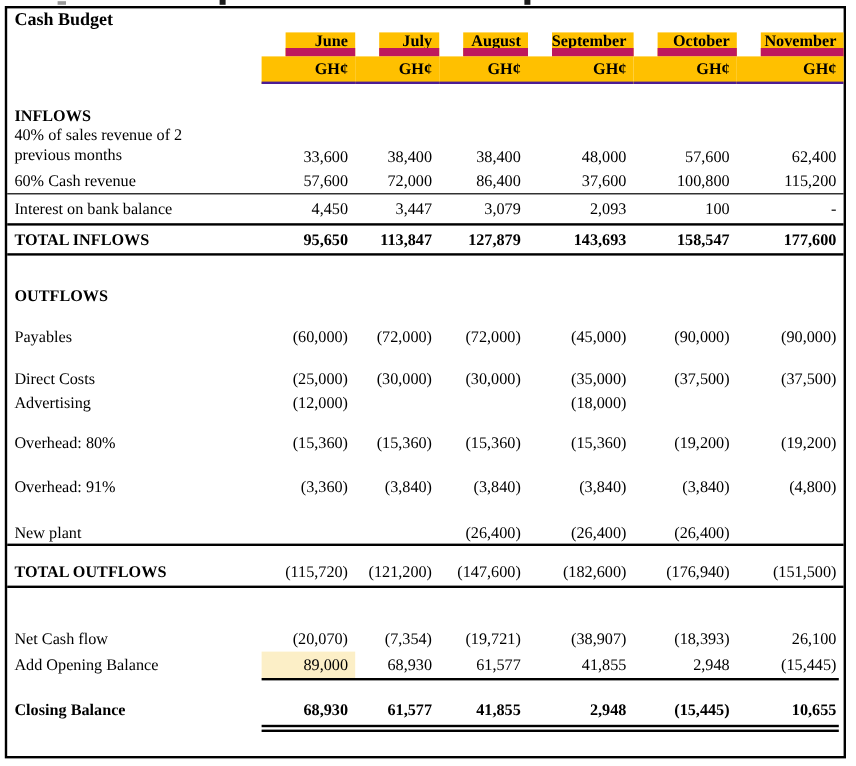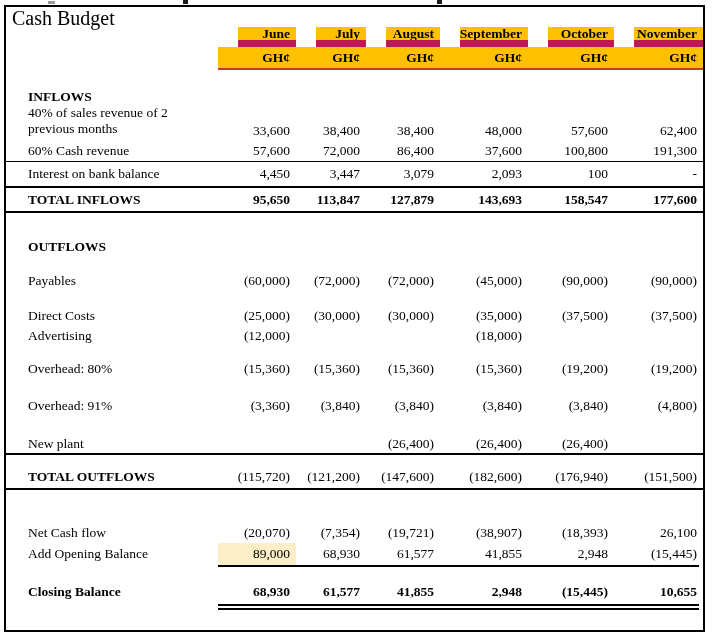--- a/index.html
+++ b/index.html
@@ -24,27 +24,27 @@
     background:#fff;
   }
   .row{
     display:grid;
     grid-template-columns:212px 78px 70px 74px 88px 86px 89px;
   }
   .cell{
     display:flex;align-items:center;
     white-space:nowrap;overflow:hidden;
   }
-  .lbl{justify-content:flex-start;padding-left:22px;font-family:Liberation Serif, serif;}
+  .lbl{justify-content:flex-start;padding-left:6px;font-family:Liberation Serif, serif;}
   .num{justify-content:flex-end;text-align:right;padding-right:6px;}
   .row-2line .cell{align-items:flex-end;padding-bottom:2px;line-height:1.2;}
   .hdr{background:var(--header-bg);font-weight:bold;}
   .row-hm .num{border-bottom:7px solid #be185d;margin-left:20px;}
-  .row-hc .num{border-bottom:2px solid #c2410c;}
-  .title-cell{font-weight:normal;font-size:20px;display:flex;align-items:center;padding-left:6px;}
+  .row-hc .num{border-bottom:2px solid #4c1d95;}
+  .title-cell{font-weight:bold;font-size:15px;display:flex;align-items:center;padding-left:6px;}
   .sec .lbl{font-weight:bold;}
   .bold .cell{font-weight:bold;}
   .bold-label .lbl{font-weight:bold;}
   .hl{background:var(--highlight-bg);}
   .hr1{border-top:1px solid #000;height:1px;box-sizing:border-box;}
   .hr2{border-top:2px solid #000;height:2px;box-sizing:border-box;}
   .hrnum{border-top:2px solid #000;height:2px;box-sizing:border-box;margin-left:212px;margin-right:4px;}
   .dbl{margin-left:212px;margin-right:4px;height:6px;border-top:2px solid #000;border-bottom:2px solid #000;box-sizing:border-box;}
   .h17{height:17px}.h18{height:18px}.h19{height:19px}.h20{height:20px}
   .h22{height:22px}.h23{height:23px}.h24{height:24px}.h36{height:36px}
@@ -103,21 +103,21 @@
         <div class="cell num">57,600</div>
         <div class="cell num">62,400</div>
       </div>
     <div class="row h20">
         <div class="cell lbl">60% Cash revenue</div>
         <div class="cell num">57,600</div>
         <div class="cell num">72,000</div>
         <div class="cell num">86,400</div>
         <div class="cell num">37,600</div>
         <div class="cell num">100,800</div>
-        <div class="cell num">191,300</div>
+        <div class="cell num">115,200</div>
       </div>
     <div class="hr1"></div>
     <div class="row h24">
         <div class="cell lbl">Interest on bank balance</div>
         <div class="cell num">4,450</div>
         <div class="cell num">3,447</div>
         <div class="cell num">3,079</div>
         <div class="cell num">2,093</div>
         <div class="cell num">100</div>
         <div class="cell num">-</div>

